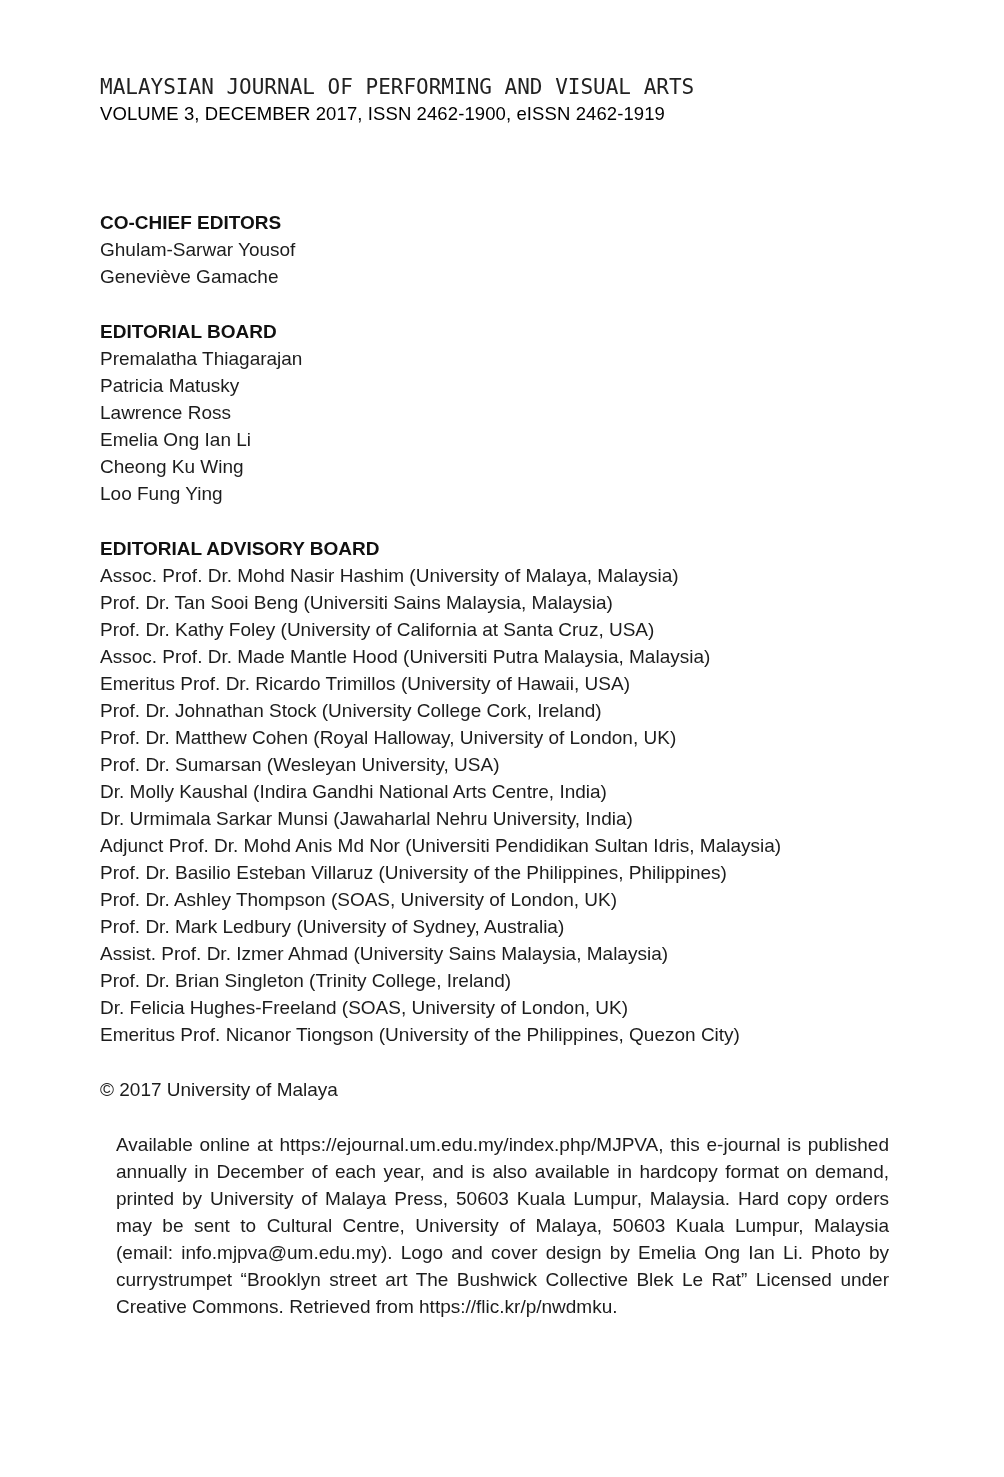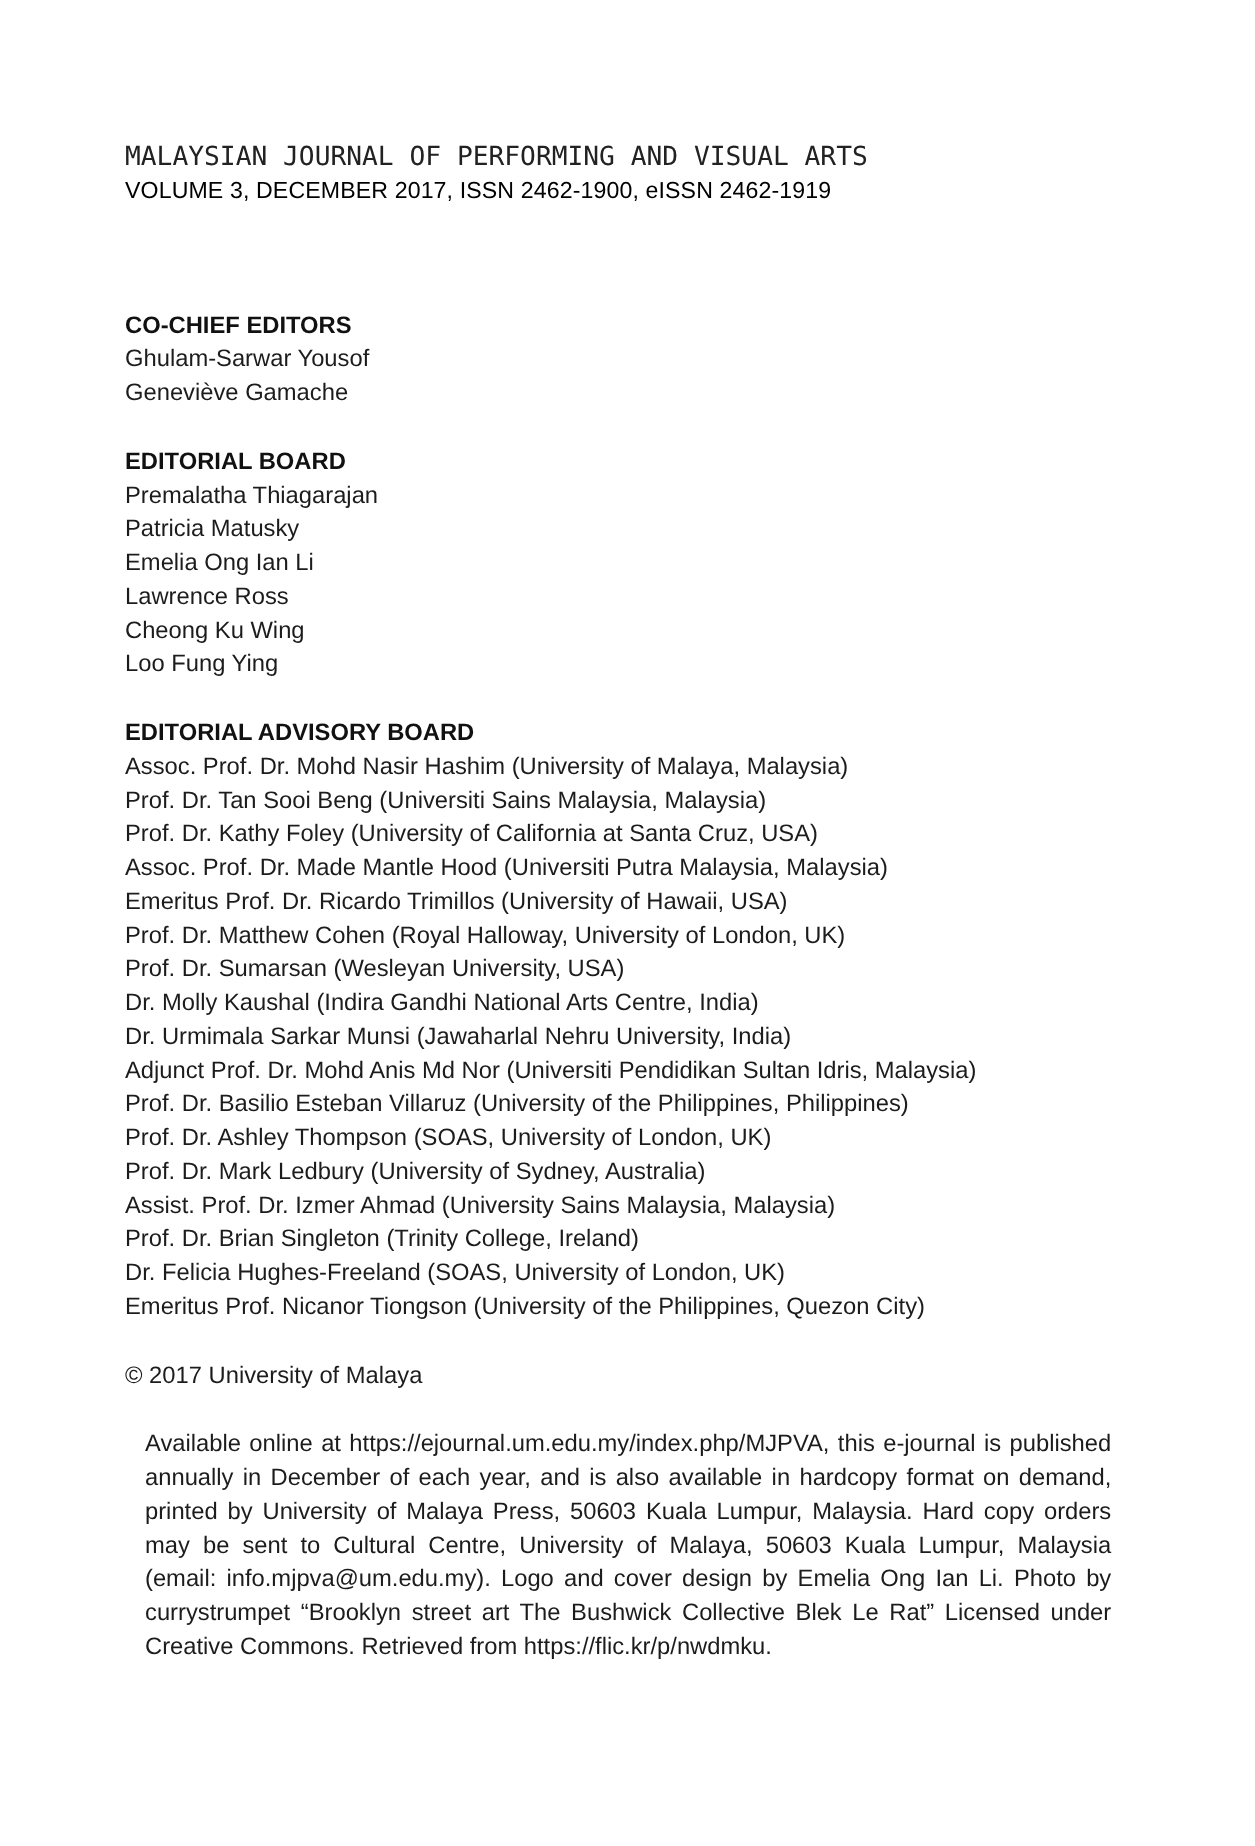--- a/index.html
+++ b/index.html
@@ -1,21 +1,21 @@
 <!DOCTYPE html>
 <html><head>
 <meta charset="utf-8">
 <style>
   * { box-sizing: border-box; }
   html, body { margin: 0; padding: 0; background: #ffffff; }
   .page {
     width: 1004px;
     height: 1477px;
     background: #ffffff;
-    padding: 112px 99px 0 100px;
+    padding: 74px 99px 0 100px;
     font-family: "Liberation Sans", sans-serif;
     font-size: 19px;
     line-height: 27px;
     color: #1c1c1c;
     overflow: hidden;
   }
   .journal-title {
     font-family: "DejaVu Sans Mono", monospace;
     font-weight: 400;
     font-size: 21px;
@@ -71,35 +71,36 @@
         <div class="line">Ghulam-Sarwar Yousof</div>
         <div class="line">Geneviève Gamache</div>
       </div>
   </section>
 
   <section>
     <h2 class="section-heading">EDITORIAL BOARD</h2>
     <div class="name-list">
         <div class="line">Premalatha Thiagarajan</div>
         <div class="line">Patricia Matusky</div>
+        <div class="line">Lawrence Ross</div>
         <div class="line">Emelia Ong Ian Li</div>
-        <div class="line">Lawrence Ross</div>
         <div class="line">Cheong Ku Wing</div>
         <div class="line">Loo Fung Ying</div>
       </div>
   </section>
 
   <section>
     <h2 class="section-heading">EDITORIAL ADVISORY BOARD</h2>
     <div class="name-list">
         <div class="line">Assoc. Prof. Dr. Mohd Nasir Hashim (University of Malaya, Malaysia)</div>
         <div class="line">Prof. Dr. Tan Sooi Beng (Universiti Sains Malaysia, Malaysia)</div>
         <div class="line">Prof. Dr. Kathy Foley (University of California at Santa Cruz, USA)</div>
         <div class="line">Assoc. Prof. Dr. Made Mantle Hood (Universiti Putra Malaysia, Malaysia)</div>
         <div class="line">Emeritus Prof. Dr. Ricardo Trimillos (University of Hawaii, USA)</div>
+        <div class="line">Prof. Dr. Johnathan Stock (University College Cork, Ireland)</div>
         <div class="line">Prof. Dr. Matthew Cohen (Royal Halloway, University of London, UK)</div>
         <div class="line">Prof. Dr. Sumarsan (Wesleyan University, USA)</div>
         <div class="line">Dr. Molly Kaushal (Indira Gandhi National Arts Centre, India)</div>
         <div class="line">Dr. Urmimala Sarkar Munsi (Jawaharlal Nehru University, India)</div>
         <div class="line">Adjunct Prof. Dr. Mohd Anis Md Nor (Universiti Pendidikan Sultan Idris, Malaysia)</div>
         <div class="line">Prof. Dr. Basilio Esteban Villaruz (University of the Philippines, Philippines)</div>
         <div class="line">Prof. Dr. Ashley Thompson (SOAS, University of London, UK)</div>
         <div class="line">Prof. Dr. Mark Ledbury (University of Sydney, Australia)</div>
         <div class="line">Assist. Prof. Dr. Izmer Ahmad (University Sains Malaysia, Malaysia)</div>
         <div class="line">Prof. Dr. Brian Singleton (Trinity College, Ireland)</div>

